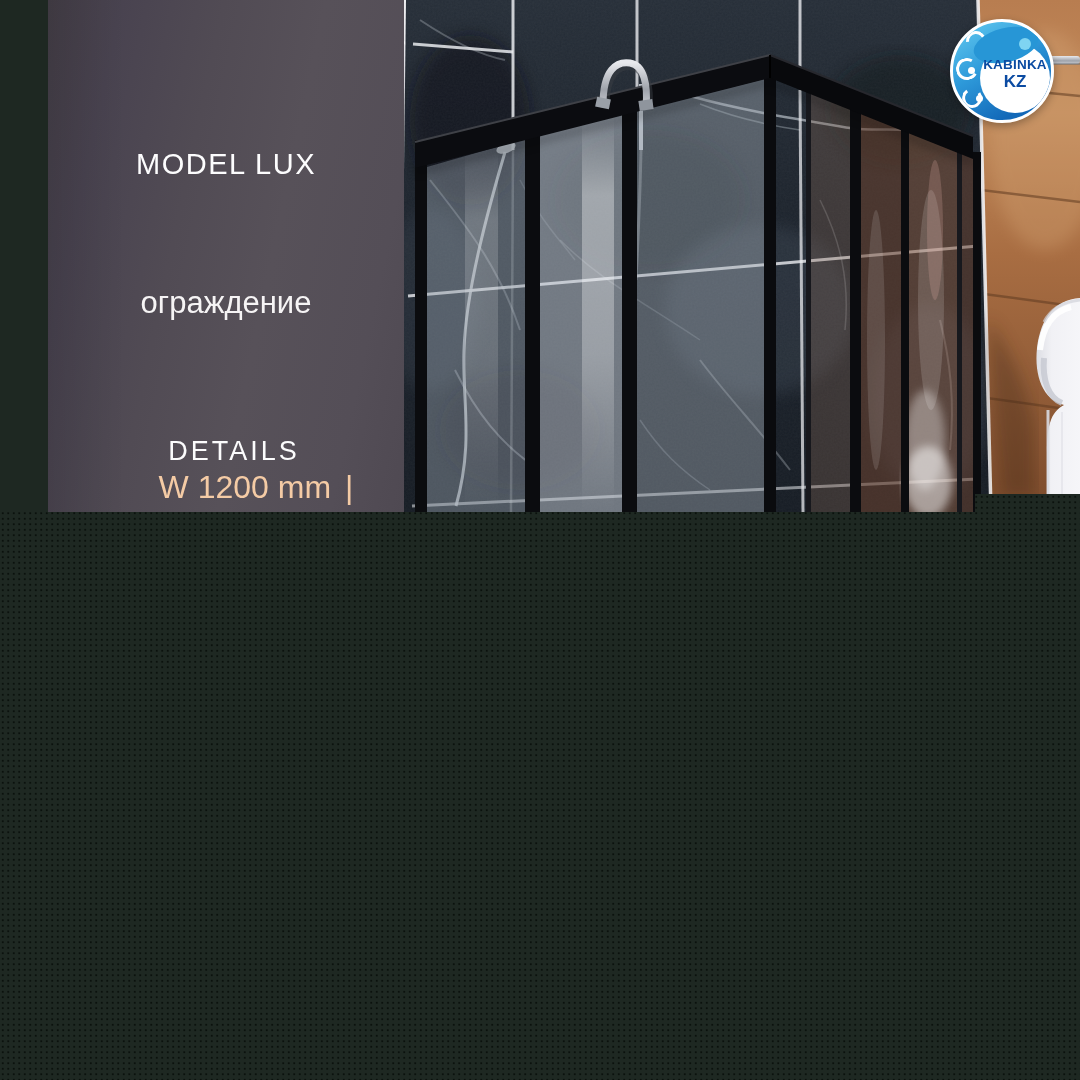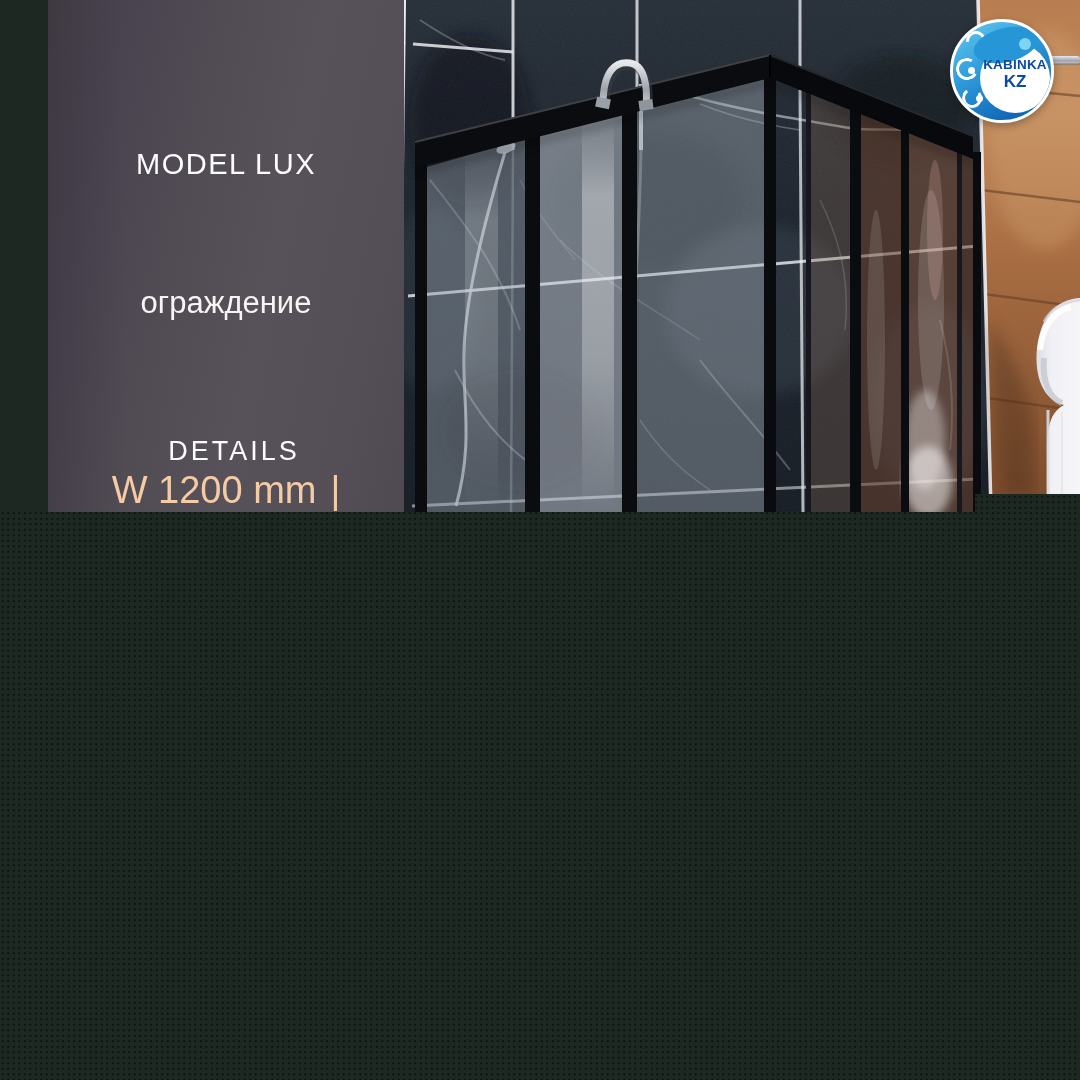--- a/index.html
+++ b/index.html
@@ -19,21 +19,21 @@
     text-align:center; color:#fbfbfc;margin-left:48px;
   }
   .info-panel::before {
     content:""; position:absolute; inset:0;
     background:linear-gradient(90deg, rgba(0,0,0,.10), rgba(0,0,0,0) 78px);
   }
   .model-label   { position:absolute; top:148px; left:0; width:100%; font-size:29px; font-weight:500; letter-spacing:1.5px; color:#fdfdfe; }
   .product-name  { position:absolute; top:194px; left:0; width:100%; font-size:46px; font-weight:700; letter-spacing:1px; color:#f4cba5; }
   .subtitle      { position:absolute; top:284px; left:0; width:100%; font-size:31px; line-height:38px; color:#f6f4f5; }
   .details-label { position:absolute; top:436px; left:0; width:100%; font-size:27px; font-weight:500; letter-spacing:3px; color:#fcfcfd;padding-left:8px; }
-  .dimensions    { position:absolute; top:469px; left:0; width:100%; font-size:38px; color:#f4cba5; }
+  .dimensions    { position:absolute; top:469px; left:0; width:100%; font-size:32px; color:#f4cba5;padding-left:30px; }
   .dim-sep       { margin-left:14px; }
 
   
   .badge { position:absolute; border-radius:50%; box-shadow:0 3px 9px rgba(0,0,0,.30); }
   .badge-made-in {
     left:819px; top:27px; width:96px; height:96px;
     border:3px solid #ffffff; box-sizing:border-box;
     background:linear-gradient(180deg,#ffffff 0 29%,#2b4fa5 29% 63%,#d23b2c 63% 100%);
   }
   .badge-made-in .made-in-label {

